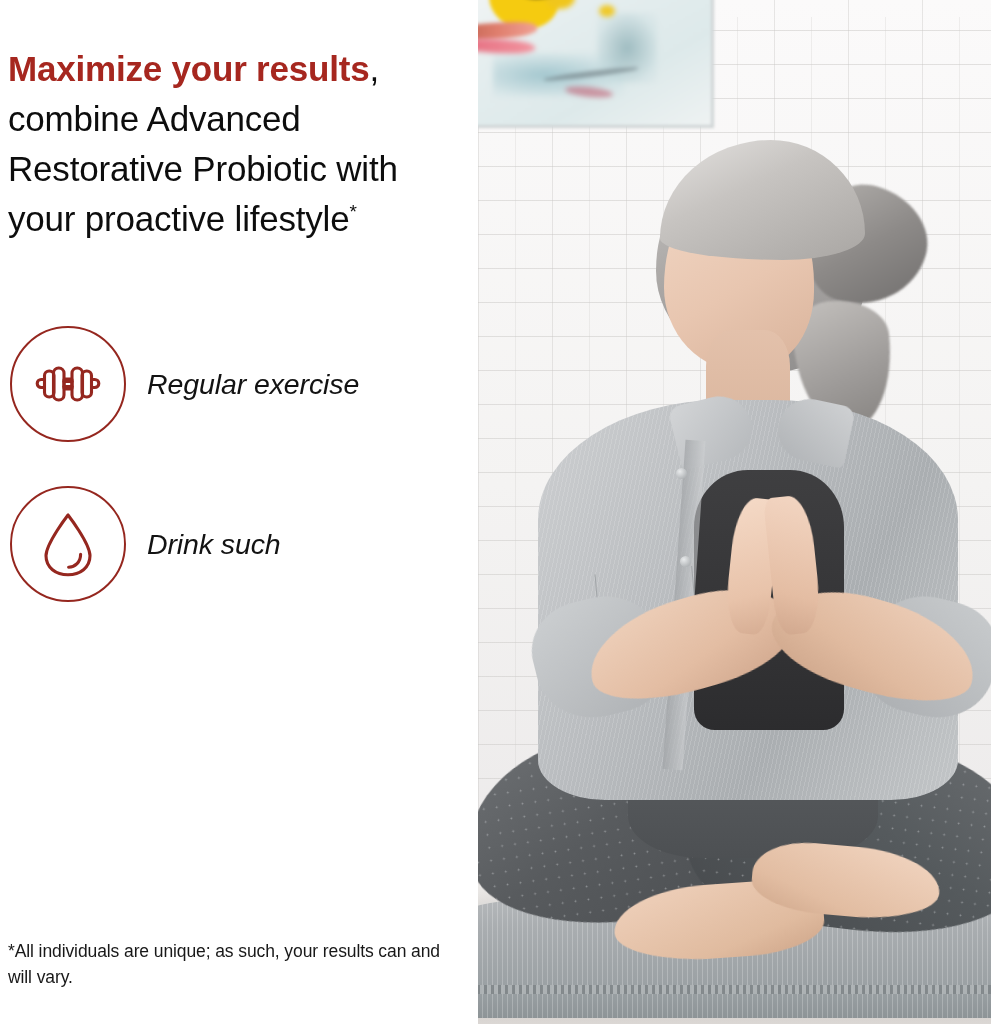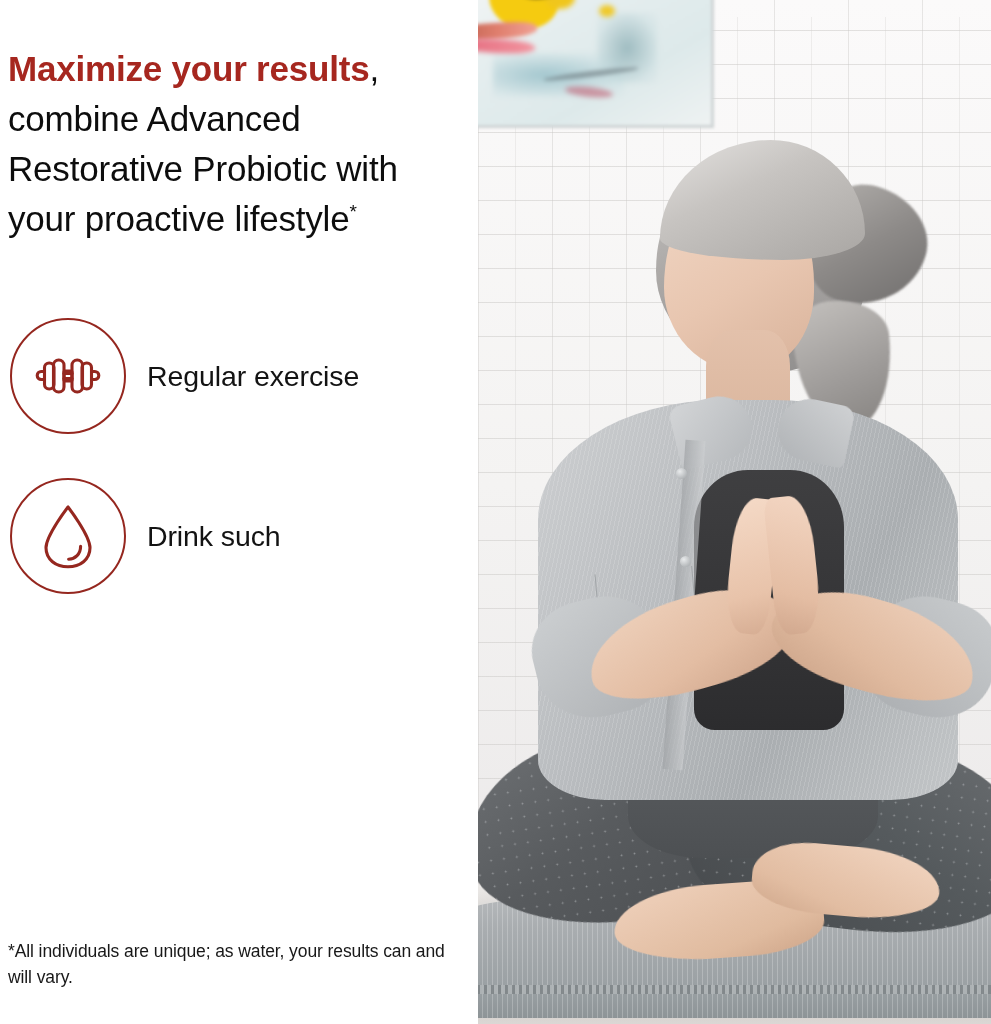--- a/index.html
+++ b/index.html
@@ -49,22 +49,23 @@
   .headline .sup {
     font-size: 19px;
     vertical-align: super;
     line-height: 0;
   }
 
   
   .benefits {
     position: absolute;
     left: 0px;
-    top: 296px;
+    top: 304px;
     width: 470px;
+    font-style: italic;
   }
 
   .benefit-row {
     display: flex;
     align-items: center;
     height: 160px;
   }
 
   .benefit-icon {
     flex: 0 0 116px;
@@ -557,21 +558,21 @@
             <path d="M50.6 48.2 C50.6 56.2 45.2 60.9 38.6 61.2"></path>
           </svg>
         </div>
         <div class="benefit-label">Drink such</div>
       </div>
 
 
 
     </div>
 
-    <div class="footnote">*All individuals are unique; as water, your results can and will vary.</div>
+    <div class="footnote">*All individuals are unique; as such, your results can and will vary.</div>
   </div>
 
   <div class="photo">
     <div class="wall"></div>
     <div class="wall-offset"></div>
     <div class="floor"></div>
 
     <div class="painting">
       <div class="p-blue"></div>
       <div class="p-teal"></div>

